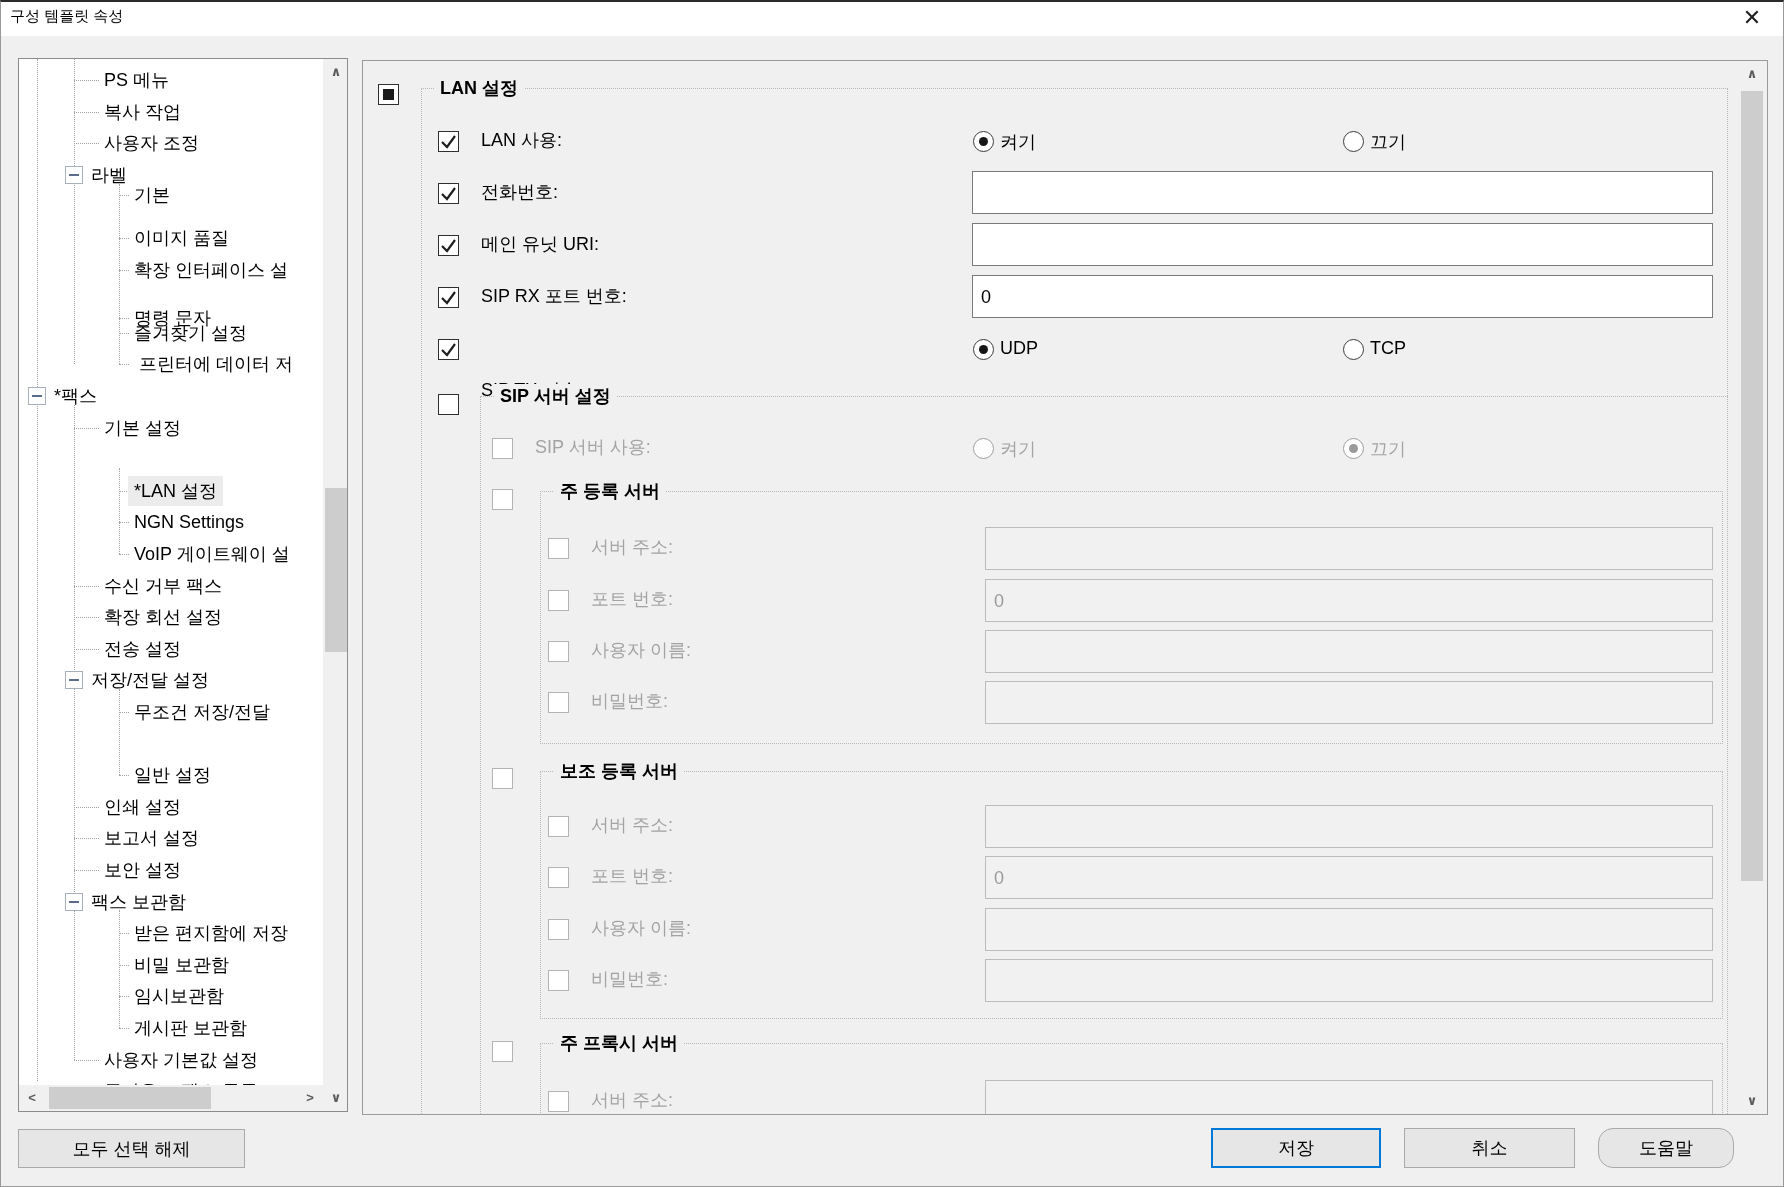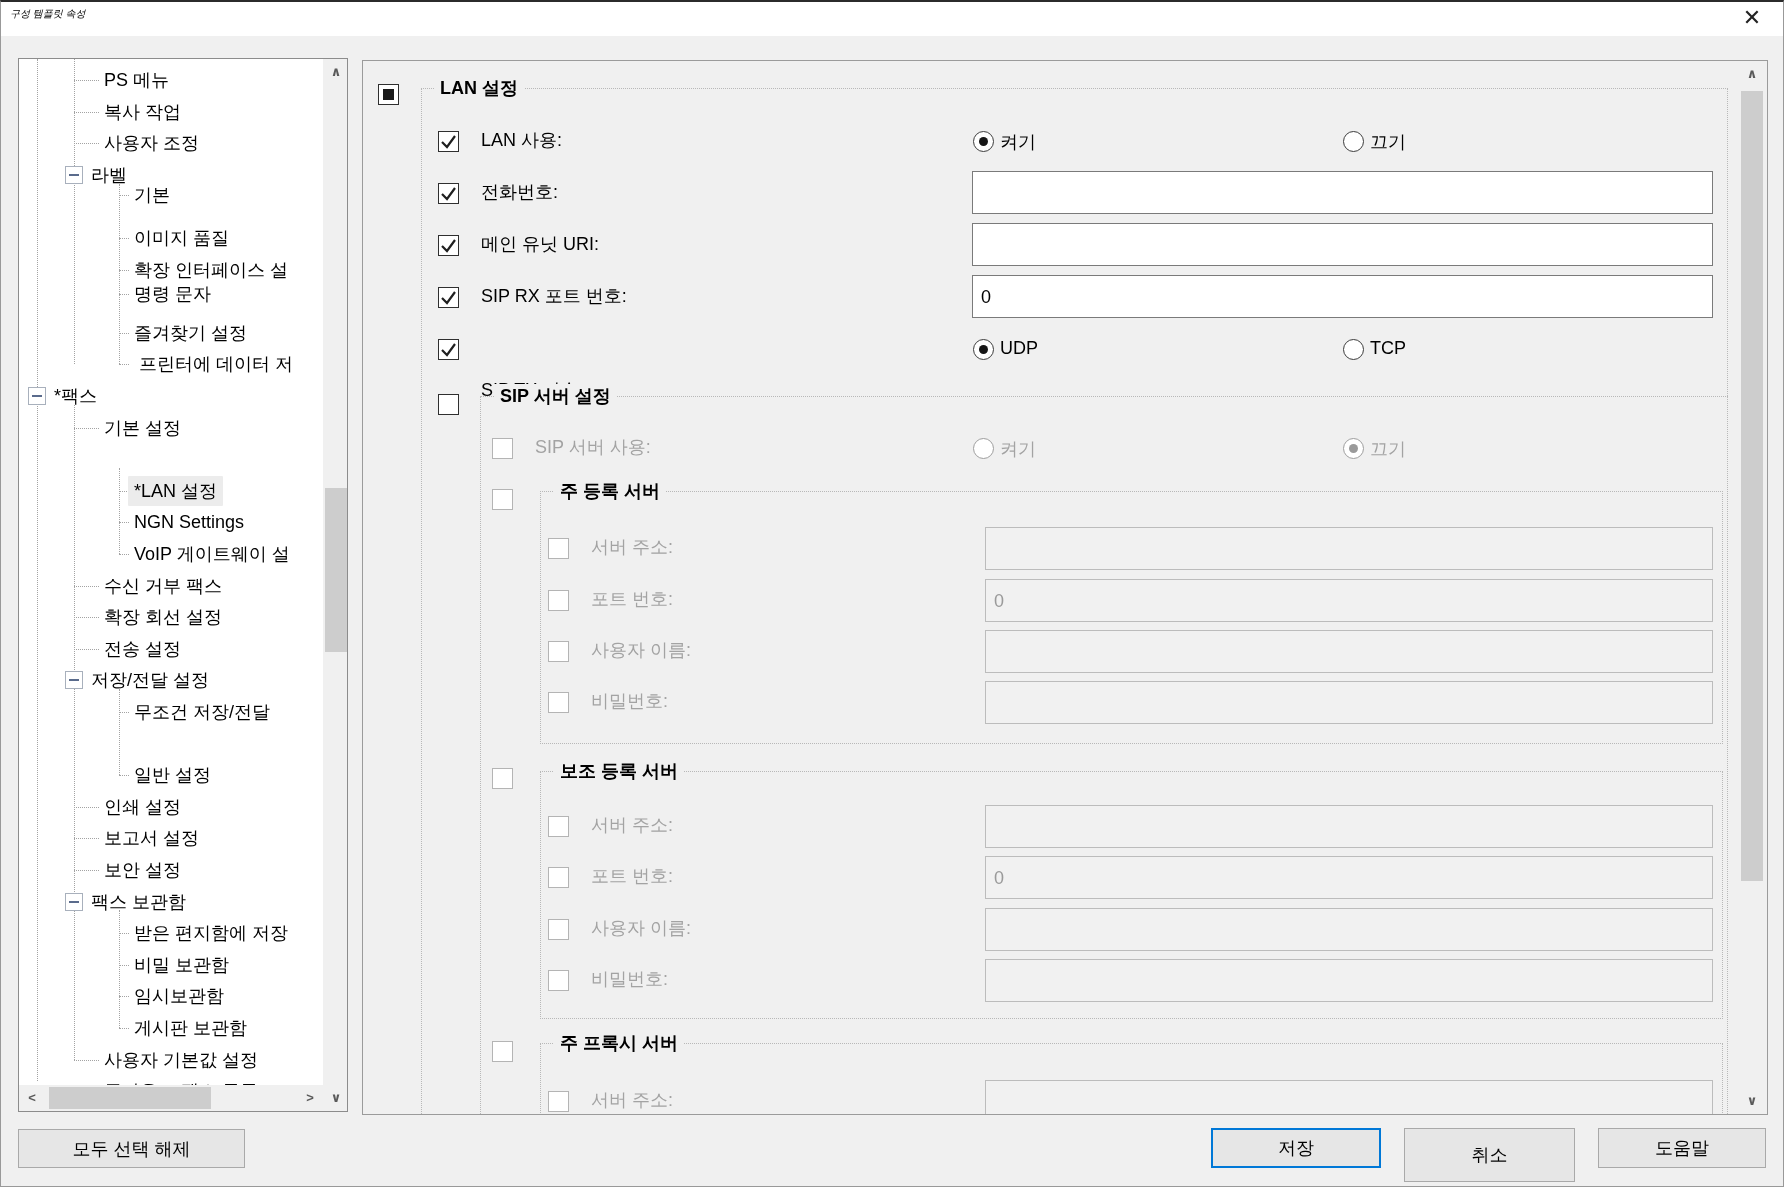--- a/index.html
+++ b/index.html
@@ -6,21 +6,21 @@
   body{
     width:1784px;height:1187px;position:relative;overflow:hidden;
     background:#f0f0f0;
     font-family:"Liberation Sans","DejaVu Sans",sans-serif;
     color:#000;
   }
   .abs{position:absolute;box-sizing:border-box;}
   
   .window-frame{left:0;top:0;width:1784px;height:1187px;border:1px solid #999;border-top:2px solid #2b2b2b;pointer-events:none;z-index:50;}
   .titlebar{left:0;top:0;width:1784px;height:36px;background:#ffffff;}
-  .title-text{left:10px;top:7px;font-size:10px;color:#000;white-space:nowrap;font-style:italic;}
+  .title-text{left:10px;top:7px;font-size:15px;color:#000;white-space:nowrap;}
   .close-x{right:16px;top:4px;font-size:22px;color:#222;width:32px;height:28px;text-align:center;line-height:28px;cursor:default;}
   
   .tree-panel{left:18px;top:58px;width:330px;height:1054px;background:#fff;border:1px solid #8c8c8c;}
   .main-panel{left:362px;top:60px;width:1406px;height:1055px;background:#f0f0f0;border:1px solid #9b9b9b;overflow:hidden;}
   .clip{left:0;top:0;right:0;bottom:0;overflow:hidden;position:absolute;}
   
   .tree-row{left:0;height:30px;width:302px;overflow:hidden;white-space:nowrap;font-size:18px;}
   .tree-label{position:absolute;top:0;line-height:30px;white-space:nowrap;}
   .tree-label.sel{background:#ececec;padding:0 6px;border-radius:1px;}
   .guide{border-left:1px dotted #a3a3a3;width:0;}
@@ -93,21 +93,21 @@
         <div class="abs tree-label" style="left: 115px;">기본</div>
       </div>
       <div class="abs tree-row" style="left: 0px; top: 164px; width: 302px; height: 30px;">
         <div class="abs stub" style="left: 100px; top: 15px; width: 10px; height: 0px;"></div>
         <div class="abs tree-label" style="left: 115px;">이미지 품질</div>
       </div>
       <div class="abs tree-row" style="left: 0px; top: 195.6px; width: 302px; height: 30px;">
         <div class="abs stub" style="left: 100px; top: 15px; width: 10px; height: 0px;"></div>
         <div class="abs tree-label" style="left: 115px;">확장 인터페이스 설</div>
       </div>
-      <div class="abs tree-row" style="left: 0px; top: 220px; width: 302px; height: 30px; padding-left: 32px;">
+      <div class="abs tree-row" style="left: 0px; top: 244px; width: 302px; height: 30px; padding-left: 32px;">
         <div class="abs stub" style="left: 100px; top: 15px; width: 10px; height: 0px;"></div>
         <div class="abs tree-label" style="left: 115px;">명령 문자</div>
       </div>
       <div class="abs tree-row" style="left: 0px; top: 258.8px; width: 302px; height: 30px;">
         <div class="abs stub" style="left: 100px; top: 15px; width: 10px; height: 0px;"></div>
         <div class="abs tree-label" style="left: 115px;">즐겨찾기 설정</div>
       </div>
       <div class="abs tree-row" style="left: 0px; top: 290.4px; width: 302px; height: 30px;">
         <div class="abs stub" style="left: 100px; top: 15px; width: 10px; height: 0px;"></div>
         <div class="abs tree-label" style="left: 120px;">프린터에 데이터 저</div>
@@ -345,18 +345,18 @@
 
 <div id="footer"></div>
 <div class="abs window-frame"></div>
 
 <div class="abs btn" style="left: 18px; top: 1129px; width: 227px; height: 39px;">
     <div class="bl">모두 선택 해제</div>
   </div>
 <div class="abs btn default" style="left: 1211px; top: 1128px; width: 170px; height: 40px;">
     <div class="bl">저장</div>
   </div>
-<div class="abs btn" style="left: 1404px; top: 1128px; width: 171px; height: 54px; text-decoration: underline;">
+<div class="abs btn" style="left: 1404px; top: 1128px; width: 171px; height: 40px; text-decoration: underline;">
     <div class="bl">취소</div>
   </div>
-<div class="abs btn" style="left: 1598px; top: 1128px; width: 168px; height: 40px;">
+<div class="abs btn" style="left: 1598px; top: 1128px; width: 136px; height: 40px; border-radius: 15px;">
     <div class="bl">도움말</div>
   </div>
 
 </body></html>

